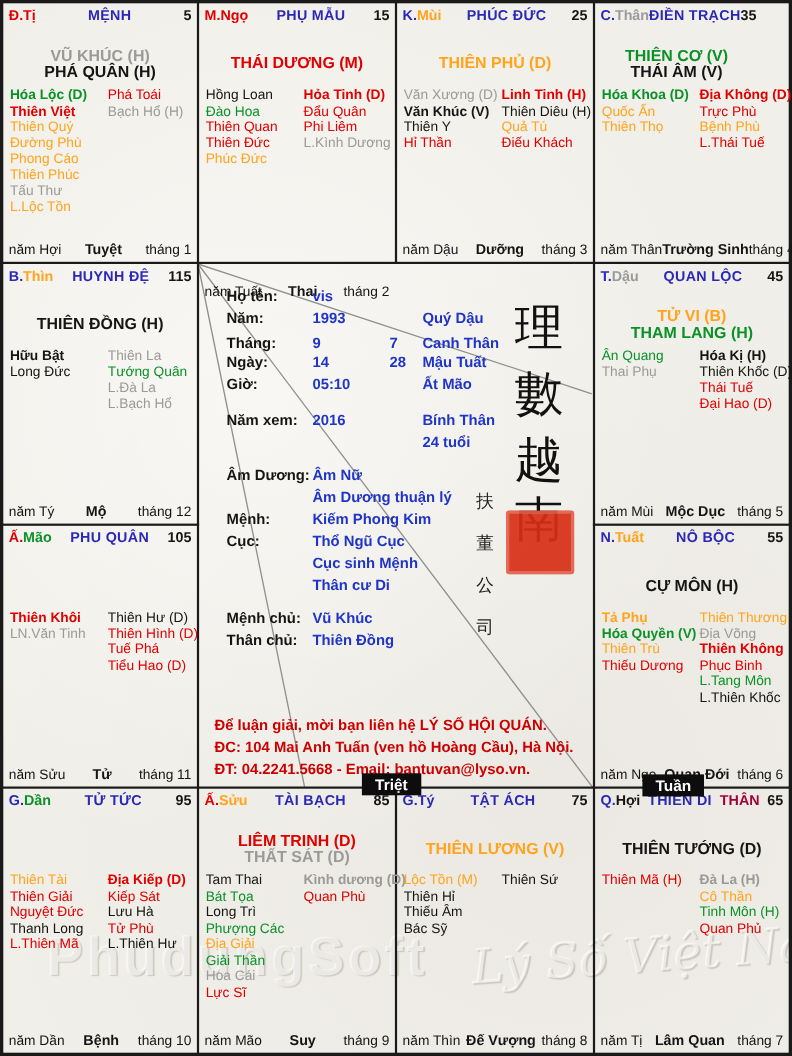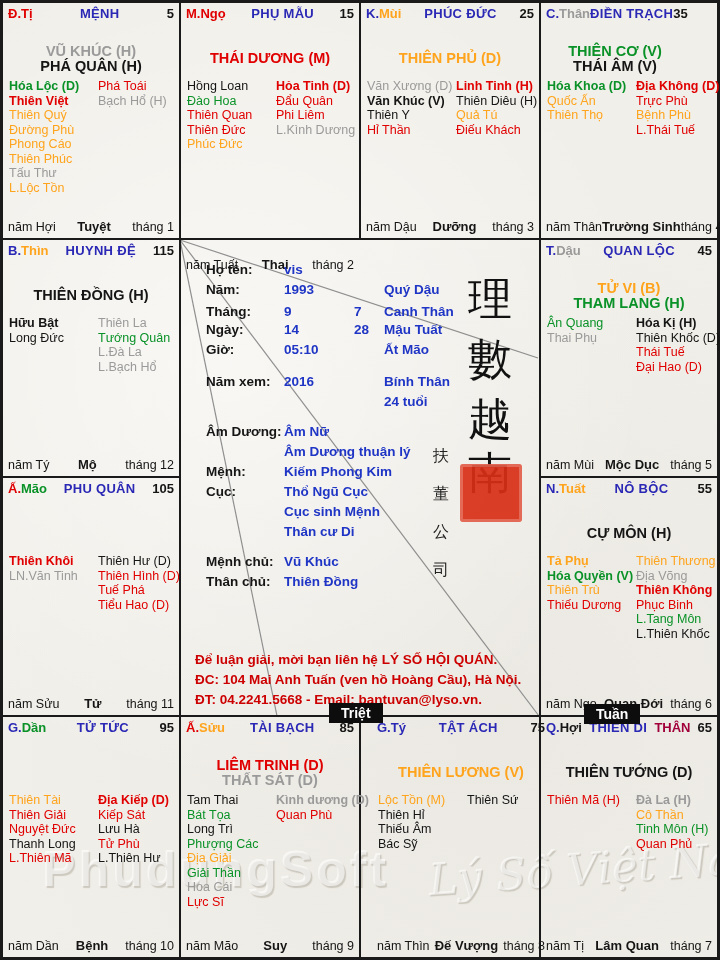--- a/index.html
+++ b/index.html
@@ -385,21 +385,21 @@
             <div class="b c-gray">Kình dương (D)</div>
             <div class="c-red">Quan Phù</div>
           </div>
         </div>
         <div class="cell-foot">
           <span>năm Mão</span>
           <span class="vong">Suy</span>
           <span>tháng 9</span>
         </div>
       </div>
-      <div class="cell" style="left: 361px; top: 717px; width: 178px; height: 240px; margin-left: 11px;">
+      <div class="cell" style="left: 361px; top: 717px; width: 178px; height: 240px;">
         <div class="cell-head">
           <span><span class="c-blue">G.</span><span class="c-blue">Tý</span></span>
           <span class="palace c-blue">TẬT ÁCH</span>
           <span class="headR">
             <span class="c-black">75</span>
           </span>
         </div>
         <div class="mains">
           <div class="c-orange">THIÊN LƯƠNG (V)</div>
         </div>

